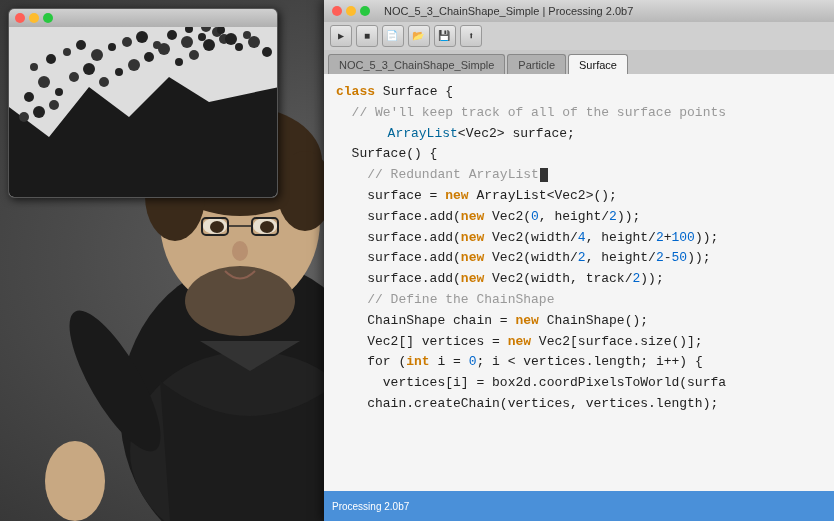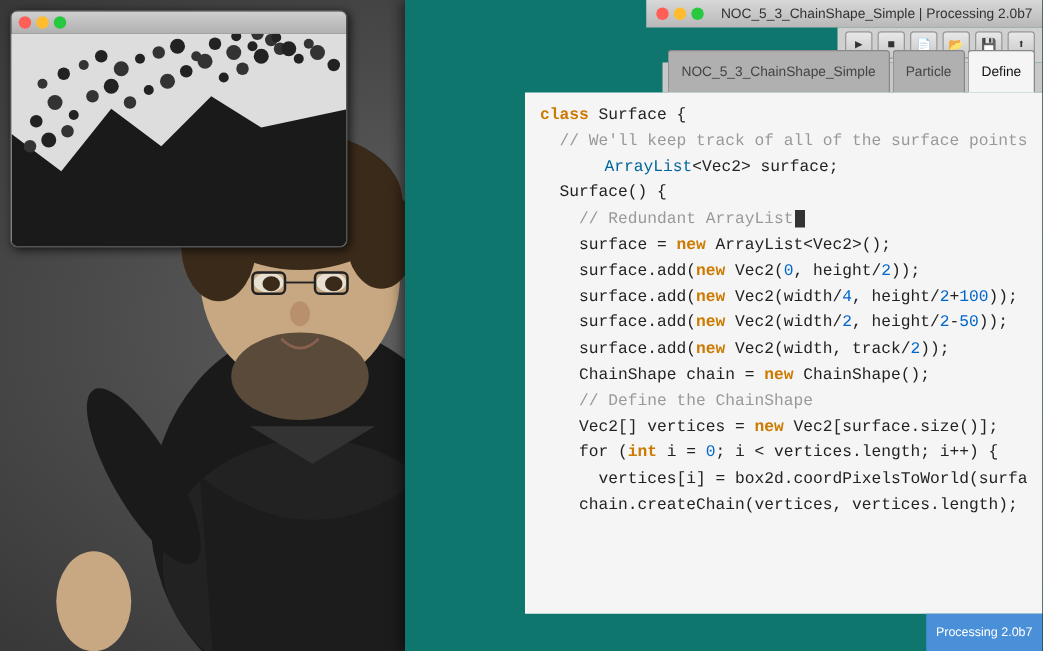--- a/index.html
+++ b/index.html
@@ -64,26 +64,25 @@
       overflow: hidden;
     }
 
     
     .editor-window {
       position: absolute;
       top: 0;
       right: 0;
       width: 510px;
       height: 521px;
-      background: #0f766e;
+      background: #0ea5e9;
       z-index: 5;
       box-shadow: -3px 0 10px rgba(0,0,0,0.5);
       display: flex;
       flex-direction: column;
-      align-items: flex-end;
     }
 
     .editor-titlebar {
       height: 22px;
       background: linear-gradient(to bottom, #d8d8d8, #b8b8b8);
       display: flex;
       align-items: center;
       padding: 0 8px;
       gap: 4px;
       flex-shrink: 0;
@@ -122,21 +121,21 @@
     .tabs-bar {
       height: 24px;
       background: #c8c8c8;
       display: flex;
       align-items: flex-end;
       padding: 0 4px;
       flex-shrink: 0;
     }
 
     .tab {
-      height: 34px;
+      height: 20px;
       padding: 0 10px;
       background: #b0b0b0;
       border: 1px solid #888;
       border-bottom: none;
       border-radius: 3px 3px 0 0;
       font-size: 11px;
       font-family: Arial, sans-serif;
       display: flex;
       align-items: center;
       color: #444;
@@ -332,39 +331,39 @@
   </div>
 
   <div class="tabs-bar">
     <div class="tab">
       <span>NOC_5_3_ChainShape_Simple</span>
     </div>
     <div class="tab">
       <span>Particle</span>
     </div>
     <div class="tab active">
-      <span>Define</span>
+      <span>Surface</span>
     </div>
   </div>
 
   <div class="code-area">
     <span class="code-line"><span class="kw">class</span> <span class="plain">Surface {</span></span>
     <span class="code-line"><span class="plain">  </span><span class="comment">// We'll keep track of all of the surface points</span></span>
     <span class="code-line"><span class="plain">  </span><span class="type">ArrayList</span><span class="plain">&lt;Vec2&gt; surface;</span></span>
     <span class="code-line"></span>
     <span class="code-line"><span class="plain">  Surface() {</span></span>
     <span class="code-line"><span class="plain">    </span><span class="comment">// Redundant ArrayList</span><span style="display:inline-block;width:8px;height:14px;background:#333;vertical-align:middle;margin-left:1px;"></span></span>
     <span class="code-line"><span class="plain">    surface = </span><span class="kw">new</span><span class="plain"> ArrayList&lt;Vec2&gt;();</span></span>
     <span class="code-line"><span class="plain">    surface.add(</span><span class="kw">new</span><span class="plain"> Vec2(</span><span class="num">0</span><span class="plain">, height/</span><span class="num">2</span><span class="plain">));</span></span>
     <span class="code-line"><span class="plain">    surface.add(</span><span class="kw">new</span><span class="plain"> Vec2(width/</span><span class="num">4</span><span class="plain">, height/</span><span class="num">2</span><span class="plain">+</span><span class="num">100</span><span class="plain">));</span></span>
     <span class="code-line"><span class="plain">    surface.add(</span><span class="kw">new</span><span class="plain"> Vec2(width/</span><span class="num">2</span><span class="plain">, height/</span><span class="num">2</span><span class="plain">-</span><span class="num">50</span><span class="plain">));</span></span>
     <span class="code-line"><span class="plain">    surface.add(</span><span class="kw">new</span><span class="plain"> Vec2(width, track/</span><span class="num">2</span><span class="plain">));</span></span>
     <span class="code-line"></span>
+    <span class="code-line"><span class="plain">    </span><span class="comment">// Define the ChainShape</span></span>
     <span class="code-line"><span class="plain">    ChainShape chain = </span><span class="kw">new</span><span class="plain"> ChainShape();</span></span>
-    <span class="code-line"><span class="plain">    </span><span class="comment">// Define the ChainShape</span></span>
     <span class="code-line"><span class="plain">    Vec2[] vertices = </span><span class="kw">new</span><span class="plain"> Vec2[surface.size()];</span></span>
     <span class="code-line"><span class="plain">    for (</span><span class="kw">int</span><span class="plain"> i = </span><span class="num">0</span><span class="plain">; i &lt; vertices.length; i++) {</span></span>
     <span class="code-line"><span class="plain">      vertices[i] = box2d.coordPixelsToWorld(surfa</span></span>
     <span class="code-line"></span>
     <span class="code-line"><span class="plain">    chain.createChain(vertices, vertices.length);</span></span>
   </div>
 
   <div class="status-bar">
     <span class="status-text">Processing 2.0b7</span>
   </div>

